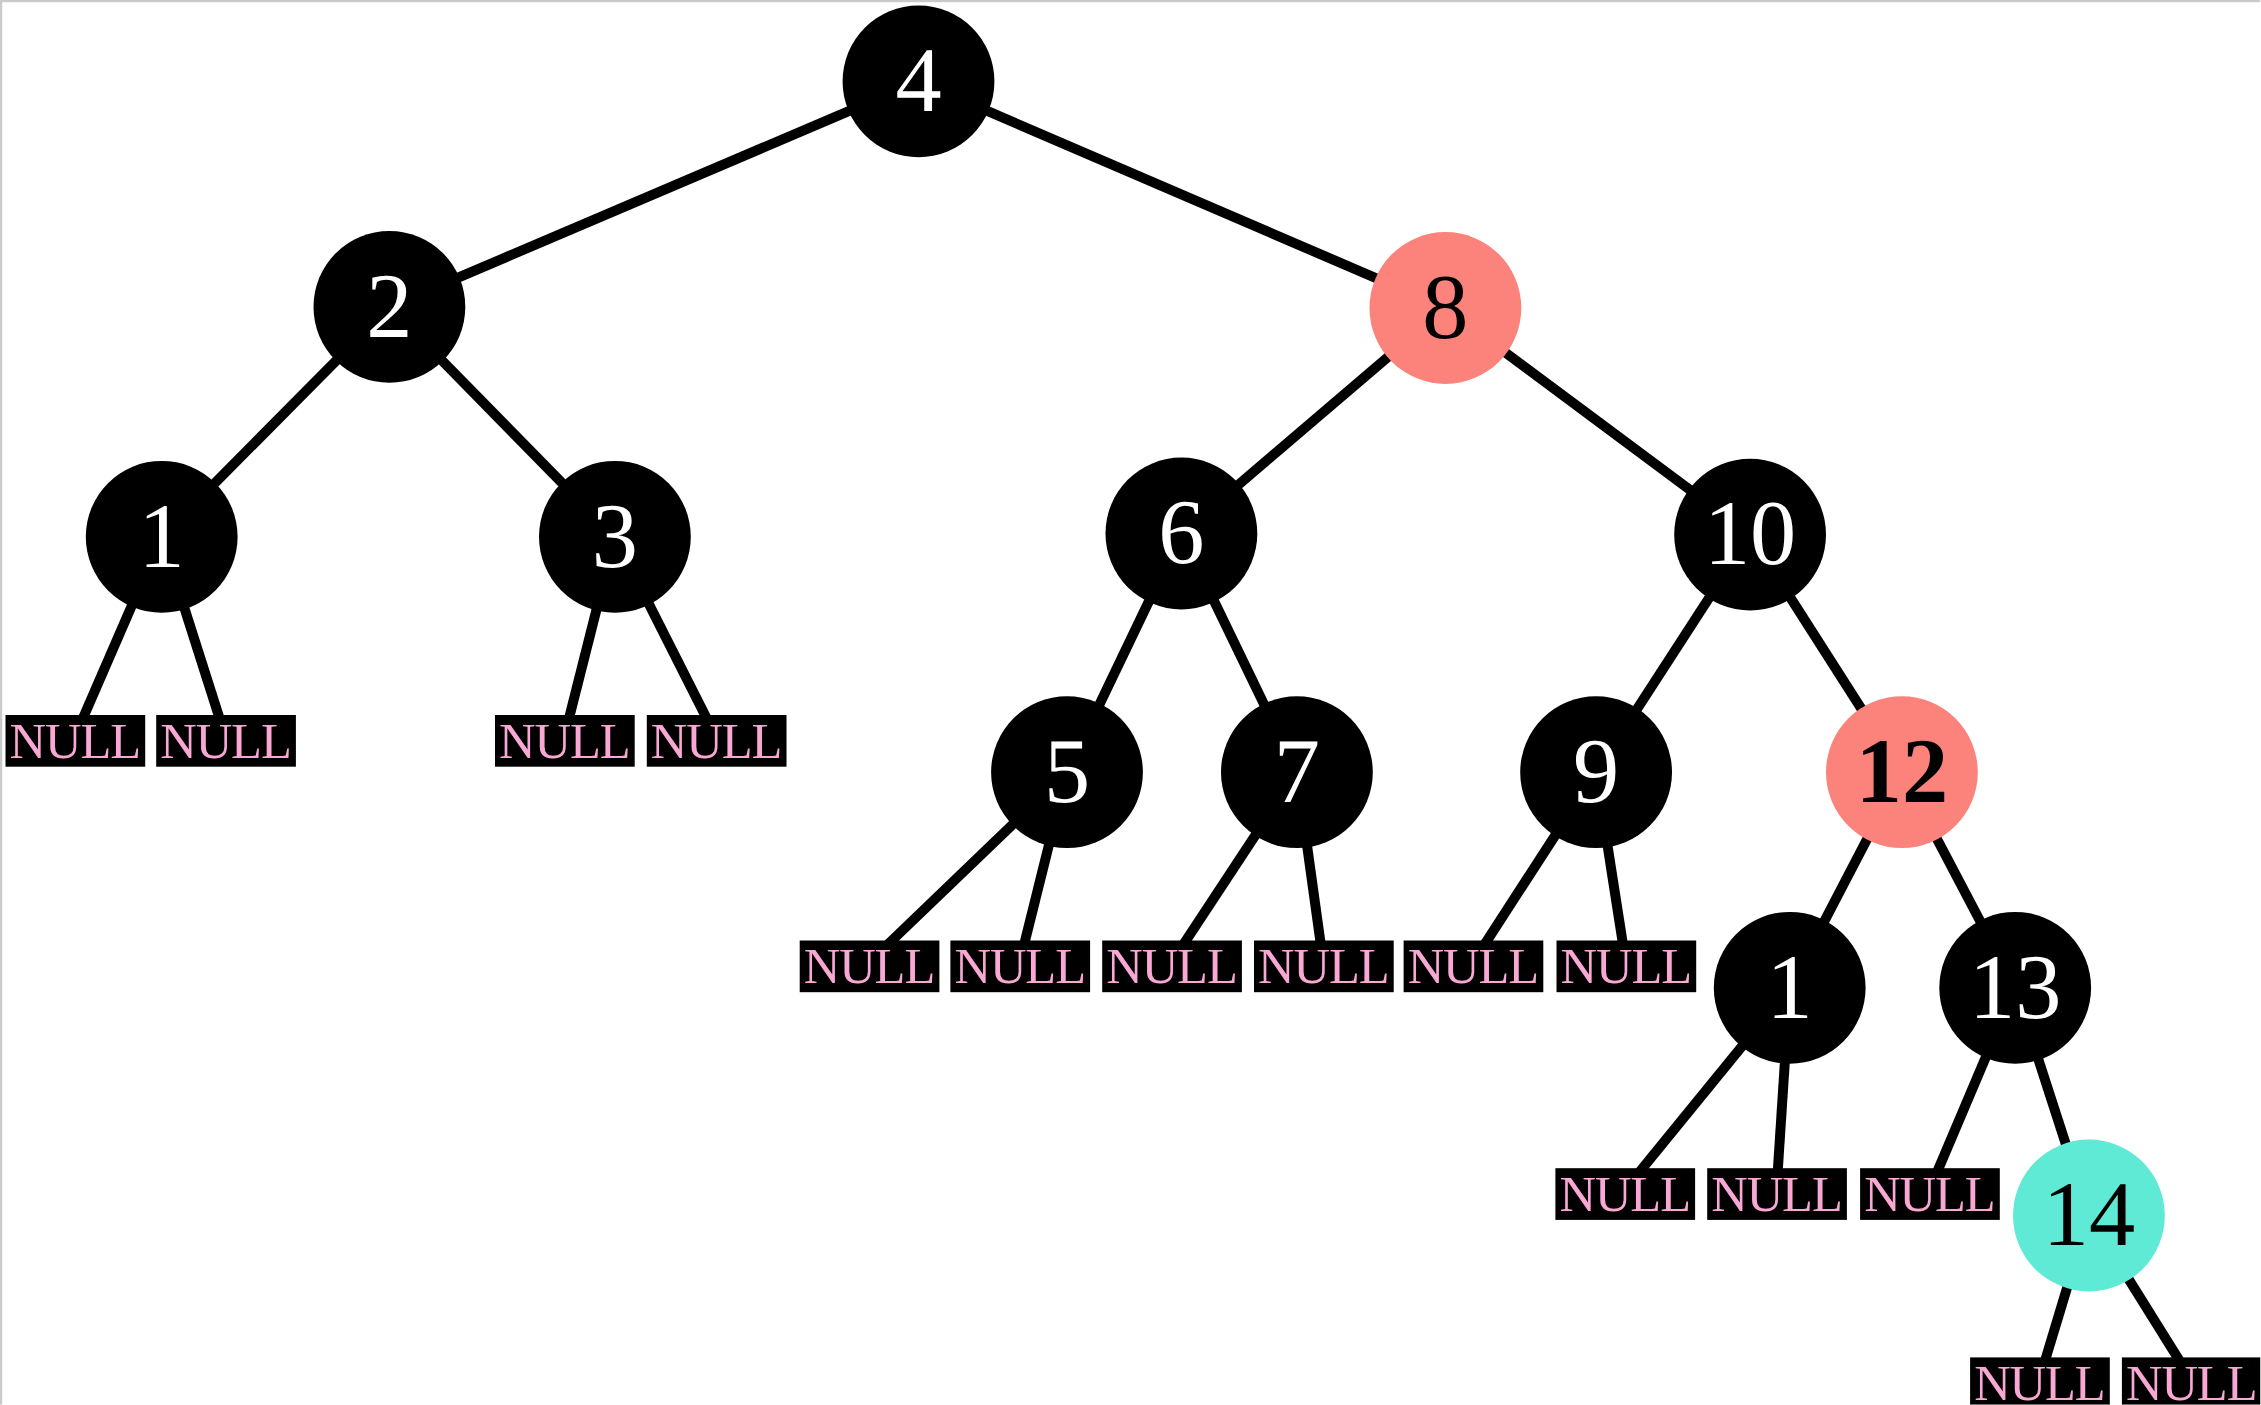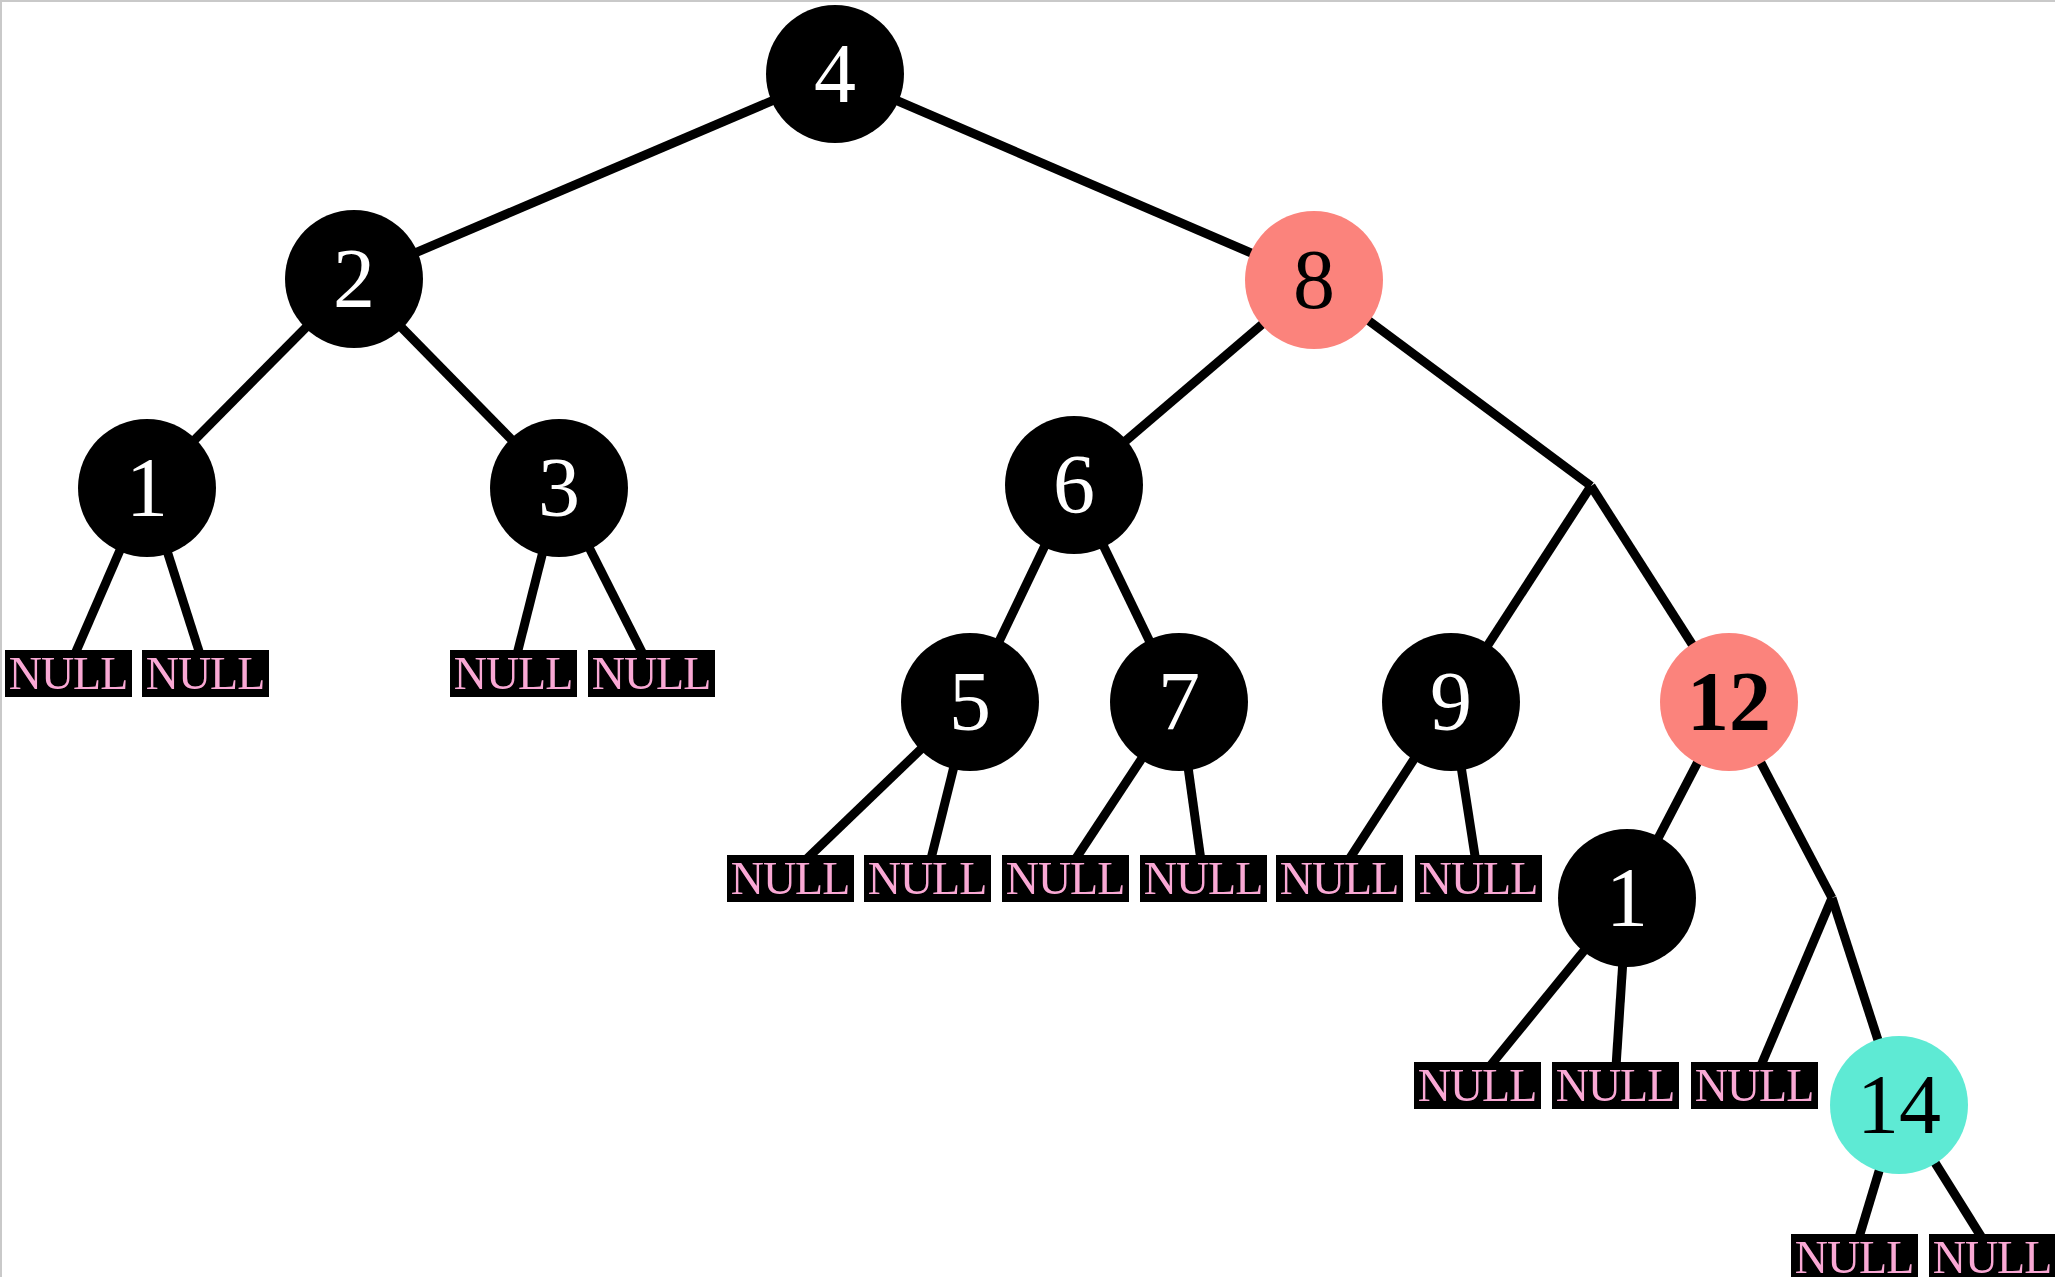--- a/index.html
+++ b/index.html
@@ -78,34 +78,40 @@
     </div>
     <div class="node black" style="left: 76px; top: 417px; height: 138px; width: 138px;">
       <span class="node-label">1</span>
     </div>
     <div class="node black" style="left: 488px; top: 417px; height: 138px; width: 138px;">
       <span class="node-label">3</span>
     </div>
     <div class="node black" style="left: 1003px; top: 414px; height: 138px; width: 138px;">
       <span class="node-label">6</span>
     </div>
+    <div class="node black" style="left: 1520px; top: 415px; height: 138px; width: 138px;">
+      <span class="node-label">10</span>
+    </div>
     <div class="node black" style="left: 899px; top: 631px; height: 138px; width: 138px;">
       <span class="node-label">5</span>
     </div>
     <div class="node black" style="left: 1108px; top: 631px; height: 138px; width: 138px;">
       <span class="node-label">7</span>
     </div>
     <div class="node black" style="left: 1380px; top: 631px; height: 138px; width: 138px;">
       <span class="node-label">9</span>
     </div>
     <div class="node red" style="left: 1658px; top: 631px; height: 138px; width: 138px; background: rgb(251, 131, 124); font-weight: bold;">
       <span class="node-label">12</span>
     </div>
     <div class="node black" style="left: 1556px; top: 827px; height: 138px; width: 138px;">
       <span class="node-label">1</span>
+    </div>
+    <div class="node black" style="left: 1761px; top: 827px; height: 138px; width: 138px;">
+      <span class="node-label">13</span>
     </div>
     <div class="node red" style="left: 1828px; top: 1034px; height: 138px; width: 138px; background: #5eead4;">
       <span class="node-label">14</span>
     </div>
     <div class="nullbox" style="left: 2.5px; top: 648px; width: 127px; height: 47px;">NULL</div>
     <div class="nullbox" style="left: 139.5px; top: 648px; width: 127px; height: 47px;">NULL</div>
     <div class="nullbox" style="left: 447.5px; top: 648px; width: 127px; height: 47px;">NULL</div>
     <div class="nullbox" style="left: 585.5px; top: 648px; width: 127px; height: 47px;">NULL</div>
     <div class="nullbox" style="left: 724.5px; top: 853px; width: 127px; height: 47px;">NULL</div>
     <div class="nullbox" style="left: 861.5px; top: 853px; width: 127px; height: 47px;">NULL</div>

